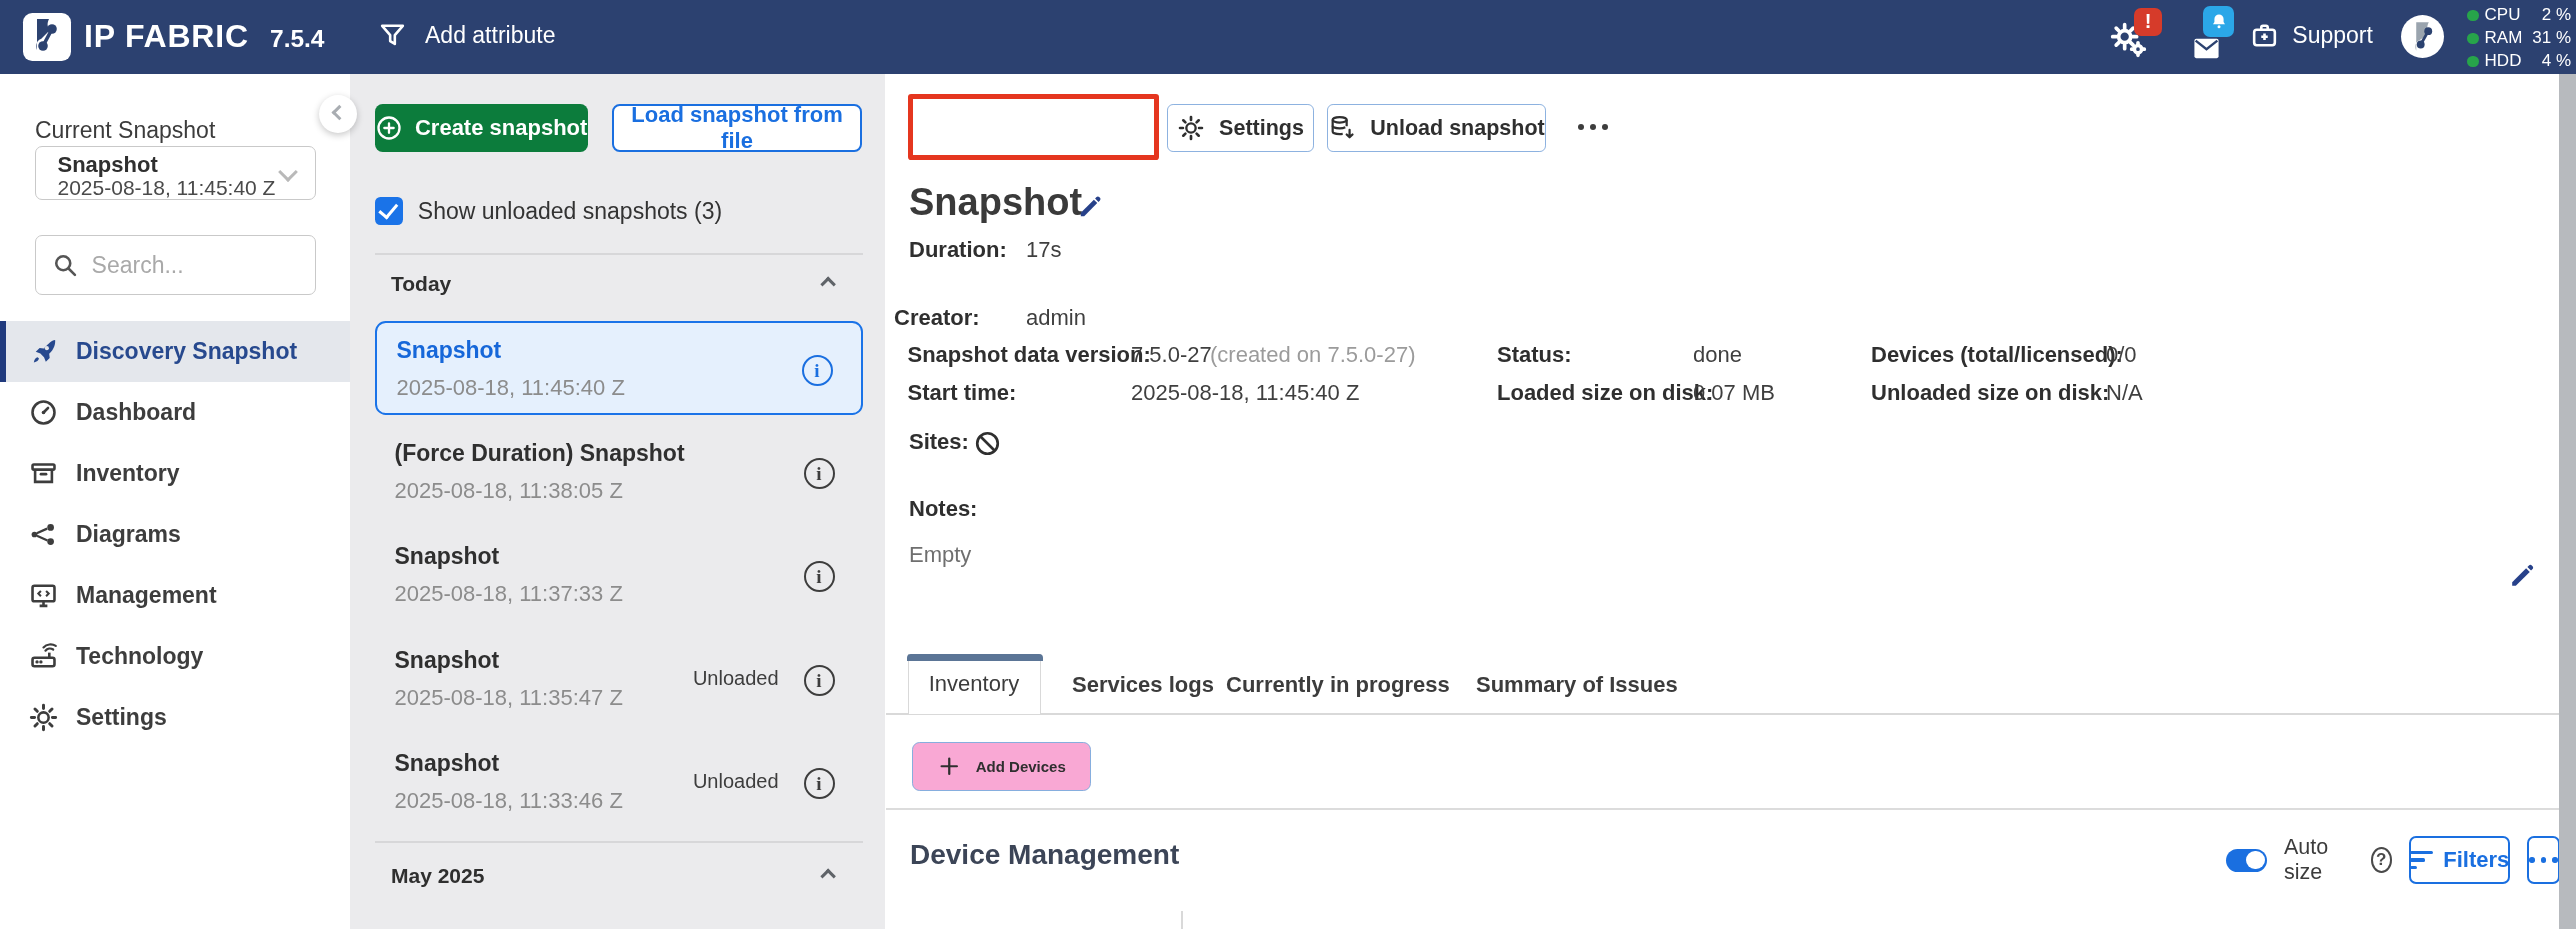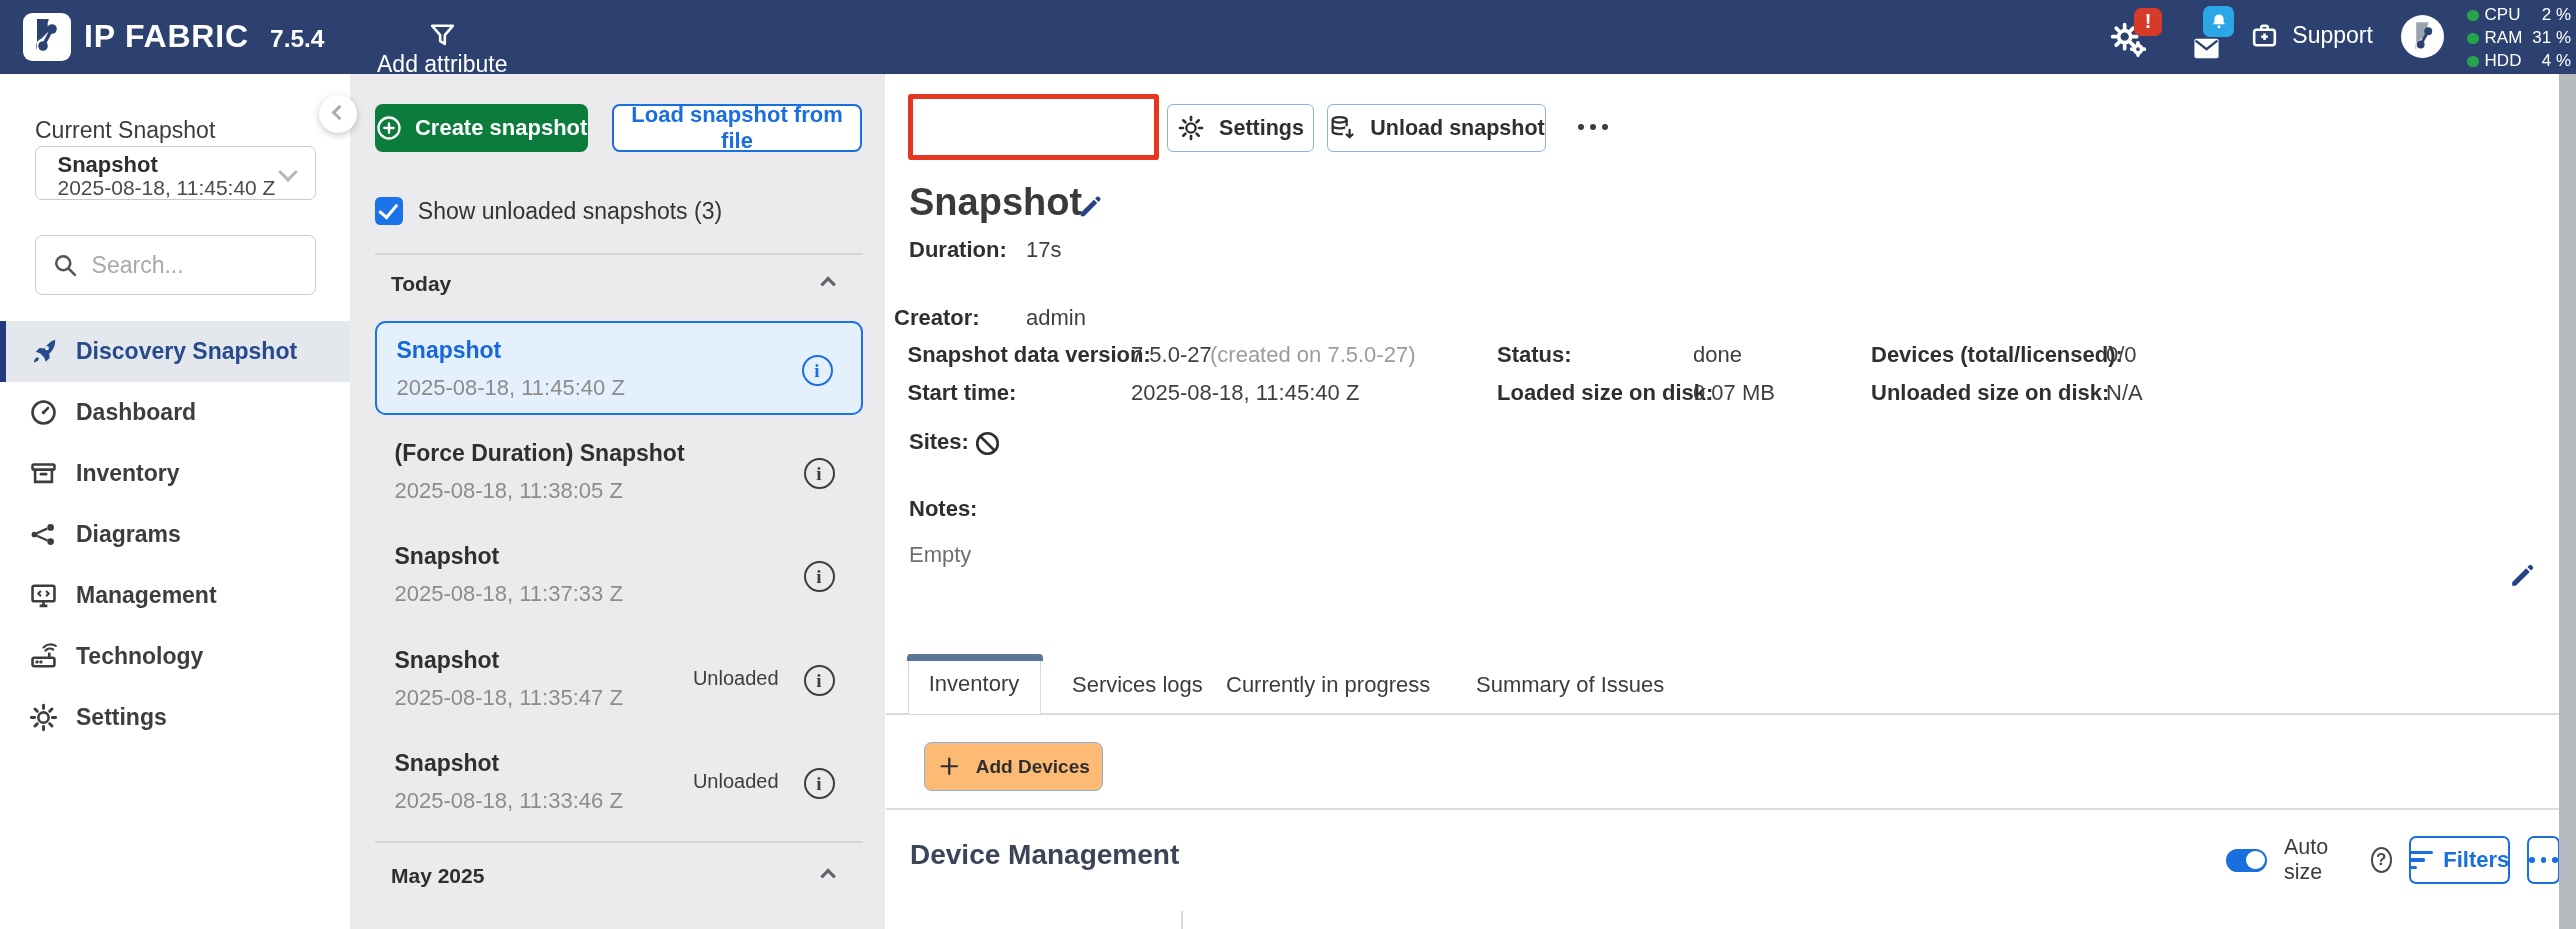--- a/index.html
+++ b/index.html
@@ -5,21 +5,21 @@
   * { margin:0; padding:0; box-sizing:border-box; }
   html,body { width:2576px; height:929px; overflow:hidden; background:#fff;
     font-family:"Liberation Sans", sans-serif; }
   #app { position:relative; width:2576px; height:929px; }
 
   
   #header { position:absolute; left:0; top:0; width:2576px; height:74px; background:#2c4170; z-index:30; }
   #logo-box { position:absolute; left:23px; top:13px; width:48px; height:48px; background:#fff; border-radius:9.2px; }
   #brand { position:absolute; left:84px; top:18.4px; color:#fff; font-size:32px; font-weight:700; letter-spacing:0.8px; }
   #brand-version { position:absolute; left:270px; top:24.5px; color:#fff; font-size:24.5px; font-weight:600; }
-  #add-attribute { position:absolute; left:377px; top:20px; display:flex; align-items:center; color:#fff; font-size:23px; cursor:pointer;flex-direction:column; }
+  #add-attribute { position:absolute; left:377px; top:20px; display:flex; align-items:center; gap:17px; color:#fff; font-size:23px; cursor:pointer; }
   .hicon { width:31px; height:31px; color:#fff; }
   #gears-wrap { position:absolute; left:2108px; top:20px; width:54px; height:41px; color:#fff; }
   #alert-badge { position:absolute; left:2134px; top:7.7px; width:28px; height:28px; background:#d63b2a; border-radius:7px; color:#fff; font-size:20px; font-weight:700; display:flex; align-items:center; justify-content:center; }
   #mail-wrap { position:absolute; left:2188px; top:34px; width:37px; height:29px; }
   #bell-badge { position:absolute; left:2203px; top:6.1px; width:31px; height:31px; background:#2ba7e8; border-radius:7px; display:flex; align-items:center; justify-content:center; }
   #support { position:absolute; left:2249px; top:20px; display:flex; align-items:center; gap:12.3px; color:#fff; font-size:23px; cursor:pointer; }
   #avatar { position:absolute; left:2401px; top:15.3px; width:43px; height:43px; border-radius:50%; background:#fff; overflow:hidden; }
   #stats { position:absolute; left:2467px; top:4.6px; width:104px; }
   .stat-row { display:flex; align-items:center; height:21.5px; margin-bottom:1.5px; }
   .stat-dot { width:11.5px; height:11.5px; border-radius:50%; background:#27a44a; margin-right:6.1px; flex:0 0 auto; }
@@ -89,26 +89,26 @@
   .d-label { position:absolute; font-size:22px; font-weight:700; color:#2f2f2f; }
   .d-value { position:absolute; font-size:22px; color:#3f3f3f; }
   .d-note { position:absolute; font-size:22px; color:#9b9b9b; }
   #prohibited-icon { position:absolute; left:87px; top:355px; width:29px; height:29px; color:#2f2f2f; }
 
   
   #tabs-line { position:absolute; left:0; top:639px; width:1674px; height:1.5px; background:#d9d9d9; }
   #tab-active { position:absolute; left:21.5px; top:580px; width:133px; height:60px; background:#fff; border-left:1.5px solid #d9d9d9; border-right:1.5px solid #d9d9d9; z-index:2; display:flex; align-items:center; justify-content:center; }
   #tab-active::before { content:""; position:absolute; left:-1.5px; top:0; width:136px; height:7px; background:#5b7596; border-radius:3.8px 3.8px 0 0; }
   .tab-label { font-size:22px; color:#3c3c3c; cursor:pointer; }
-  .tab-rest { position:absolute; top:598px; }
+  .tab-rest { position:absolute; top:598px;font-weight:bold; }
   #tab-services { left:186px; }
   #tab-progress { left:340px; }
   #tab-summary { left:590px; }
 
-  #add-devices { position:absolute; left:26px; top:668px; width:179px; height:49px; background:#fdba74; border:1.5px solid #86aede; border-radius:7.7px; display:flex; align-items:center; justify-content:center; gap:14px; font-size:19px; font-weight:600; color:#2f2f2f; cursor:pointer; font-family:inherit;margin-left:12px; }
+  #add-devices { position:absolute; left:26px; top:668px; width:179px; height:49px; background:#f9a8d4; border:1.5px solid #86aede; border-radius:7.7px; display:flex; align-items:center; justify-content:center; gap:14px; font-size:15px; font-weight:600; color:#2f2f2f; cursor:pointer; font-family:inherit; }
   #add-devices svg { width:24.5px; height:24.5px; color:#2f2f2f; }
   #section-divider { position:absolute; left:0; top:734px; width:1674px; height:1.5px; background:#dcdcdc; }
   #dm-heading { position:absolute; left:24px; top:765px; font-size:28px; font-weight:700; color:#3c4557; }
   #dm-controls { position:absolute; left:1340px; top:761px; display:flex; align-items:center; gap:17px; }
   #toggle { width:41px; height:23px; background:#1a6fe0; border-radius:11.5px; position:relative; cursor:pointer; flex:0 0 auto; }
   #toggle::after { content:""; position:absolute; right:2.3px; top:2.3px; width:18.4px; height:18.4px; border-radius:50%; background:#fff; }
   #autosize-label { font-size:21.5px; color:#3c3c3c; }
   #help-icon { width:26px; height:26px; border:2.3px solid #4a4a4a; border-radius:50%; color:#4a4a4a; font-size:17px; font-weight:700; display:flex; align-items:center; justify-content:center; cursor:pointer; }
   #btn-filters { width:101px; height:48px; background:#fff; border:2.3px solid #1a6fe0; border-radius:7px; display:flex; align-items:center; justify-content:center; gap:10.7px; color:#1a6fe0; font-size:22px; font-weight:700; cursor:pointer; font-family:inherit; }
   #btn-dm-more { width:41px; height:48px; background:#fff; border:2.3px solid #1a6fe0; border-radius:7px; display:flex; align-items:center; justify-content:center; cursor:pointer; }

